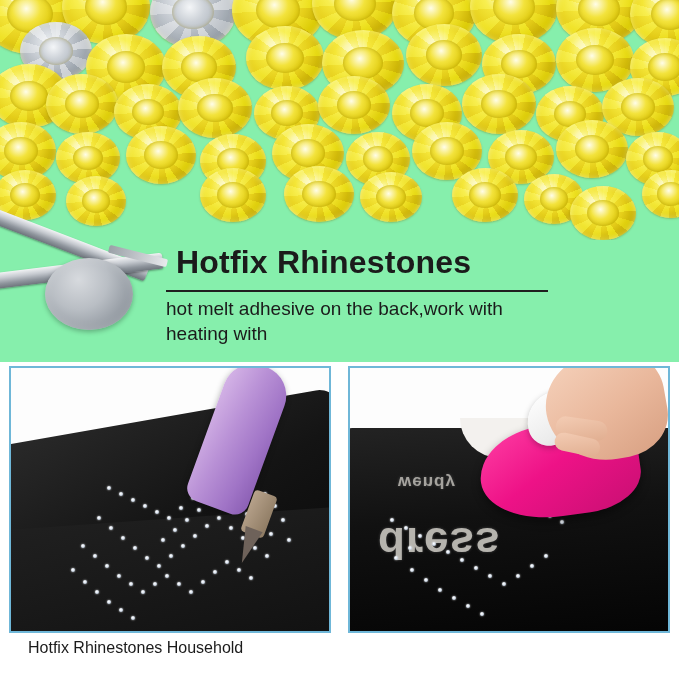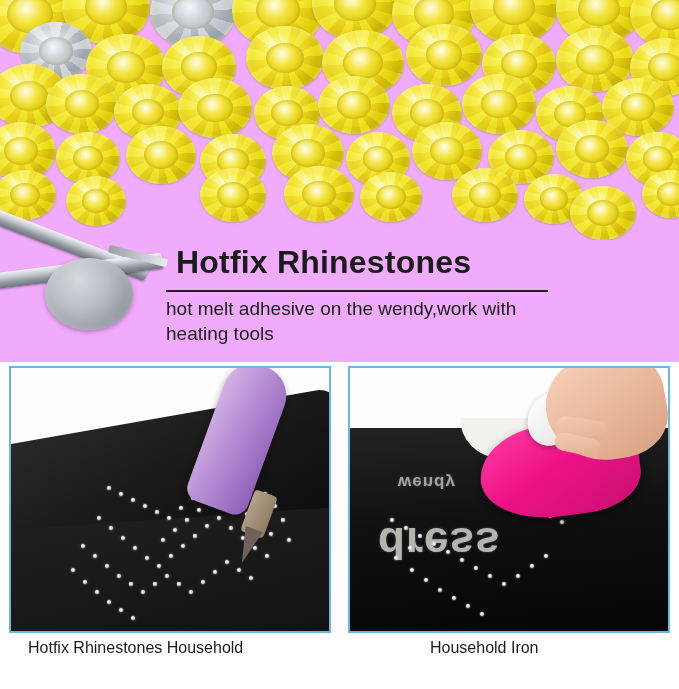--- a/index.html
+++ b/index.html
@@ -23,21 +23,21 @@
     overflow: hidden;
   }
 
   
   .hero {
     position: absolute;
     left: 0;
     top: 0;
     width: 679px;
     height: 362px;
-    background: #f0abfc;
+    background: #86efac;
     overflow: hidden;
   }
 
   .stones-layer {
     position: absolute;
     left: 0;
     top: 0;
     width: 679px;
     height: 240px;
     overflow: hidden;
@@ -565,21 +565,21 @@
 
     <div class="tweezers">
       <div class="tw-arm upper"></div>
       <div class="tw-arm lower"></div>
       <div class="tw-tip"></div>
     </div>
     <div class="back-stone"></div>
 
     <div class="hero-title">Hotfix Rhinestones</div>
     <div class="title-rule"></div>
-    <div class="hero-sub">hot melt adhesive on the wendy,work with heating tools</div>
+    <div class="hero-sub">hot melt adhesive on the back,work with heating with</div>
   </div>
 
   <div class="panels">
 
     <div class="panel left">
       <div class="panel-bg-white"></div>
       <div class="fabric"></div>
       <div class="fabric second"></div>
 
       <div class="sparkle-group">
@@ -692,16 +692,15 @@
 
       <div class="iron"></div>
       <div class="iron-handle"></div>
       <div class="hand">
         <div class="finger" style="left:6px;top:62px;width:52px;height:20px;transform:rotate(18deg);"></div>
         <div class="finger" style="left:2px;top:78px;width:46px;height:18px;transform:rotate(22deg);"></div>
       </div>
     </div>
 
     <div class="caption left">Hotfix Rhinestones Household</div>
-    <div class="caption right">Household Iron</div>
   </div>
 
 </div>
 
 </body></html>

